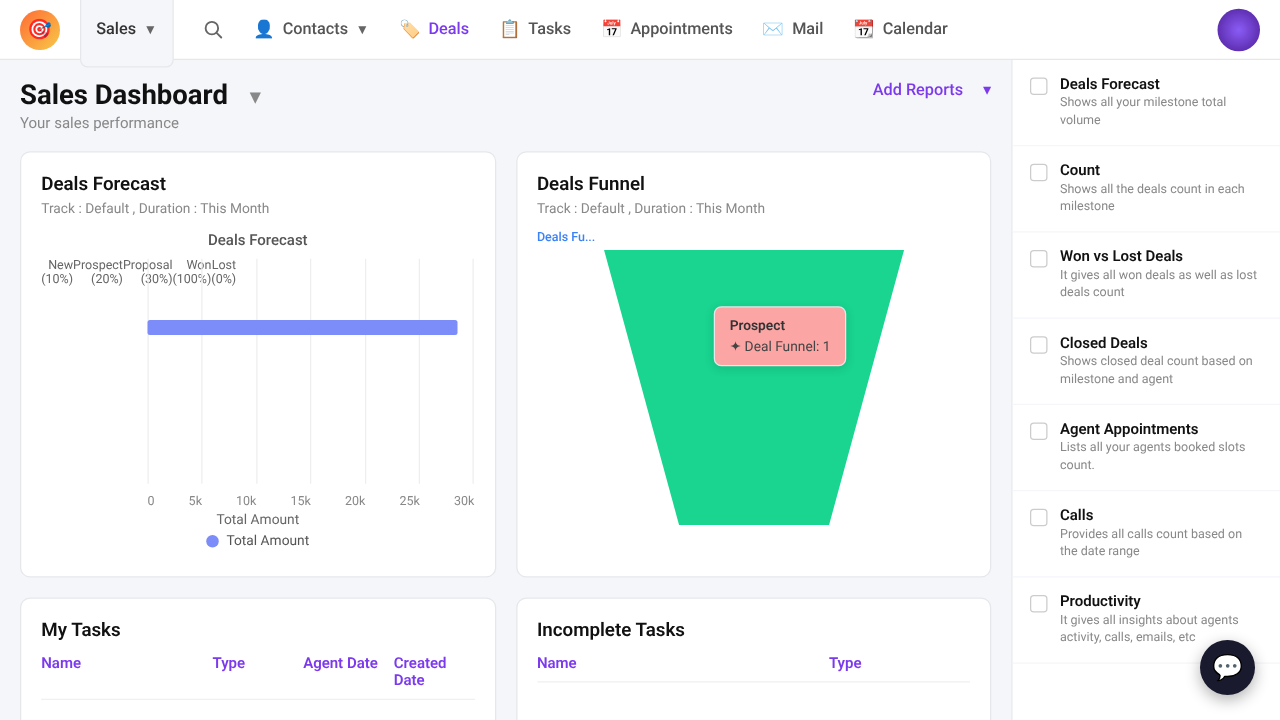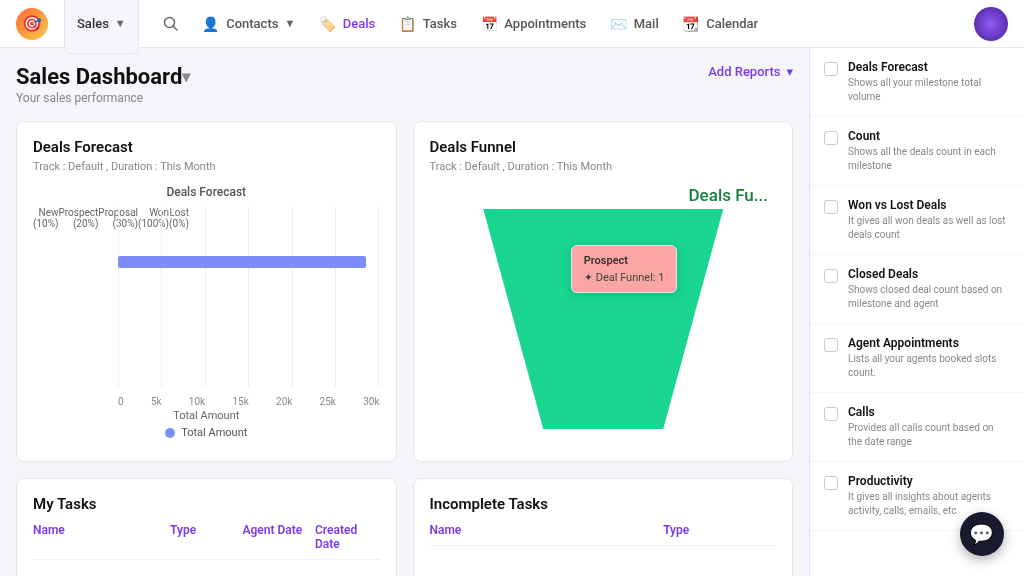--- a/index.html
+++ b/index.html
@@ -62,25 +62,25 @@
     }
 
     
     .page-header {
       display: flex; justify-content: space-between; align-items: flex-start;
       margin-bottom: 16px;
     }
     .page-title-section {}
     .page-title {
       font-size: 22px; font-weight: 700; color: #111;
-      display: flex; align-items: center; gap: 0;
+      display: flex; align-items: center; gap: 18px;
     }
     .page-subtitle { font-size: 12px; color: #888; margin-top: 2px; }
     .add-reports-btn {
-      display: flex; align-items: center; gap: 6px;
+      display: flex; align-items: center; gap: 16px;
       color: #7c3aed; font-size: 13px; cursor: pointer; font-weight: 500;
     }
 
     
     .dashboard-grid {
       display: grid;
       grid-template-columns: 1fr 1fr;
       gap: 16px;
     }
 
@@ -298,21 +298,21 @@
           <div class="legend-dot"></div>
           <span>Total Amount</span>
         </div>
       </div>
 
       <div class="card">
         <div class="card-title">Deals Funnel</div>
         <div class="card-subtitle">Track : Default ,  Duration : This Month</div>
 
         <div style="position:relative; height:260px;">
-          <div style="font-size:17px; font-weight:500; color:#15803d; text-align:right; padding-right:8px; margin-bottom:4px;">Deals Fu...</div>
+          <div style="font-size:10px; font-weight:500; color:#3b82f6; text-align:left; padding-right:8px; margin-bottom:4px;">Deals Fu...</div>
           <svg width="100%" height="220" viewBox="0 0 240 220">
 
             <polygon points="0,0 240,0 180,220 60,220" fill="#00d084" opacity="0.9"></polygon>
           </svg>
           
           <div style="position:absolute; top:60px; left:50%; transform:translateX(-30%); background:#fca5a5; border:1px solid #e5e7eb; border-radius:6px; padding:8px 12px; font-size:11px; box-shadow:0 2px 8px rgba(0,0,0,0.12);">
             <div style="font-weight:600; margin-bottom:4px;">Prospect</div>
             <div style="color:#444;">✦ Deal Funnel: 1</div>
           </div>
         </div>

